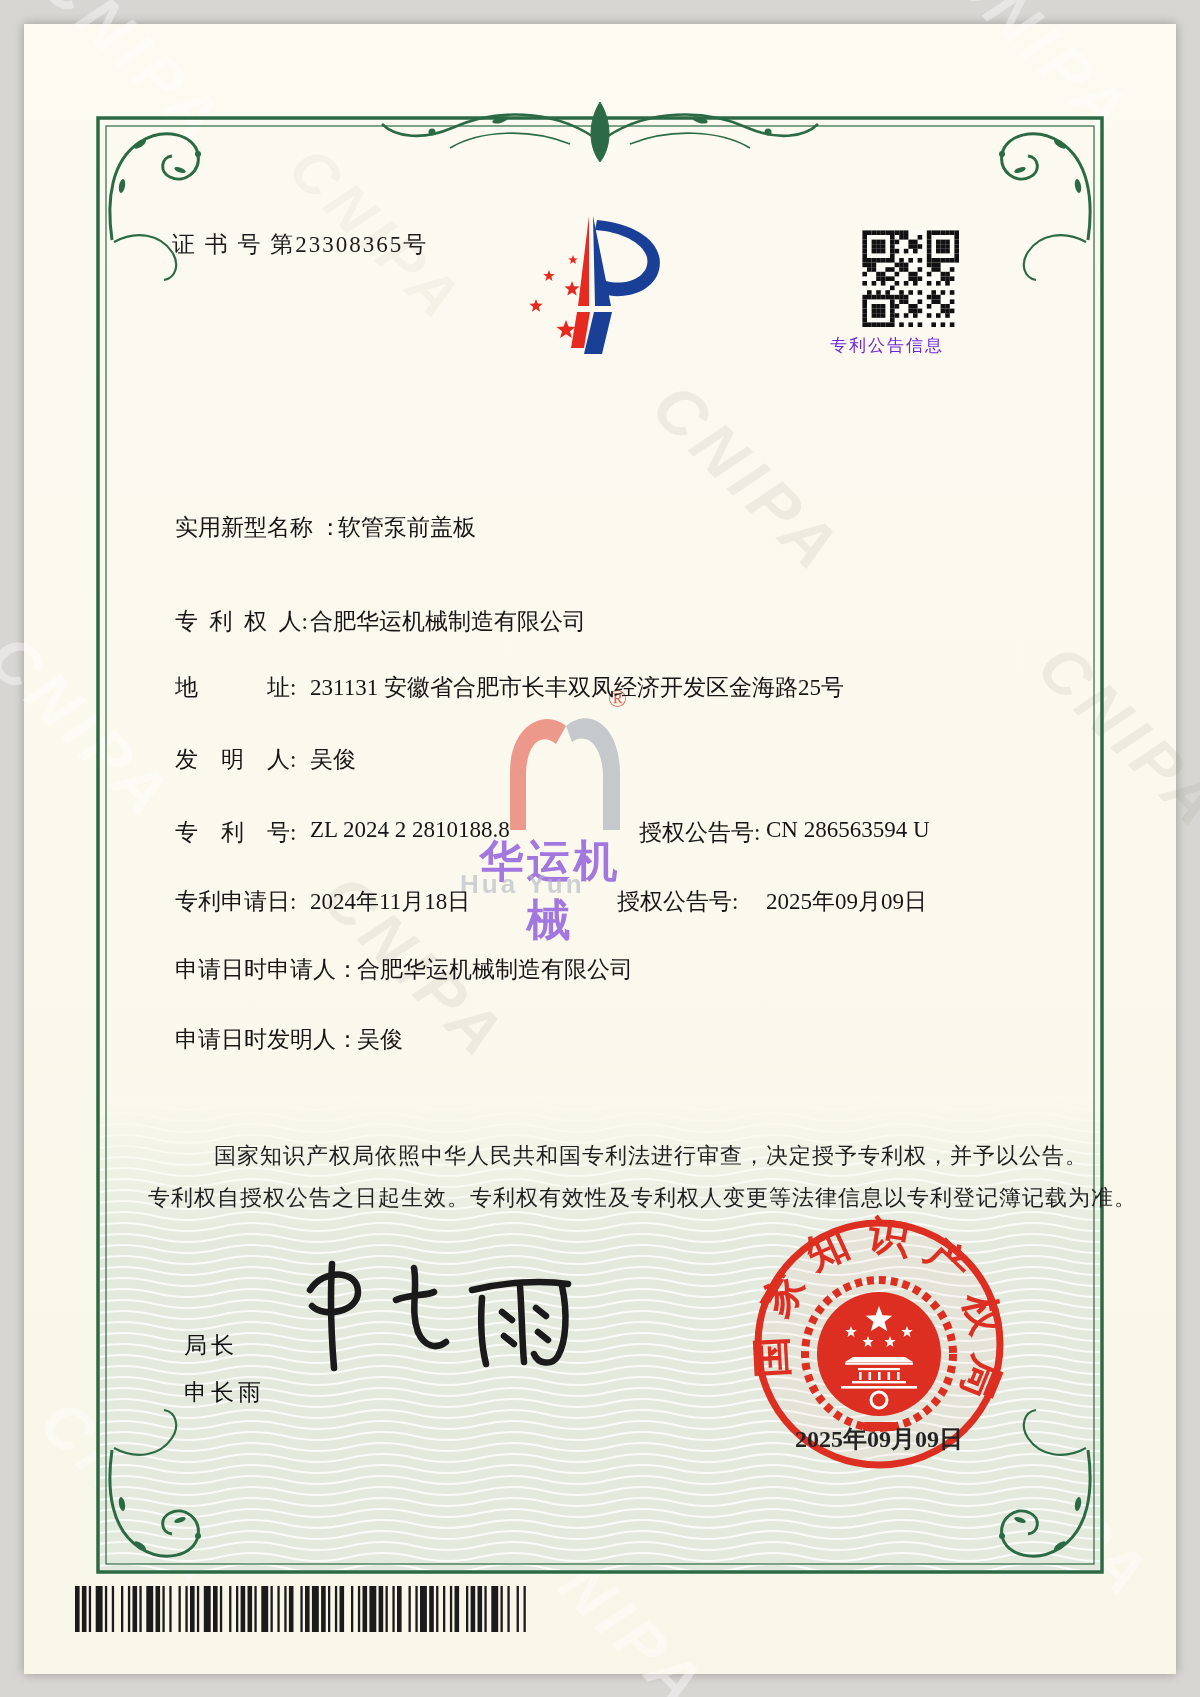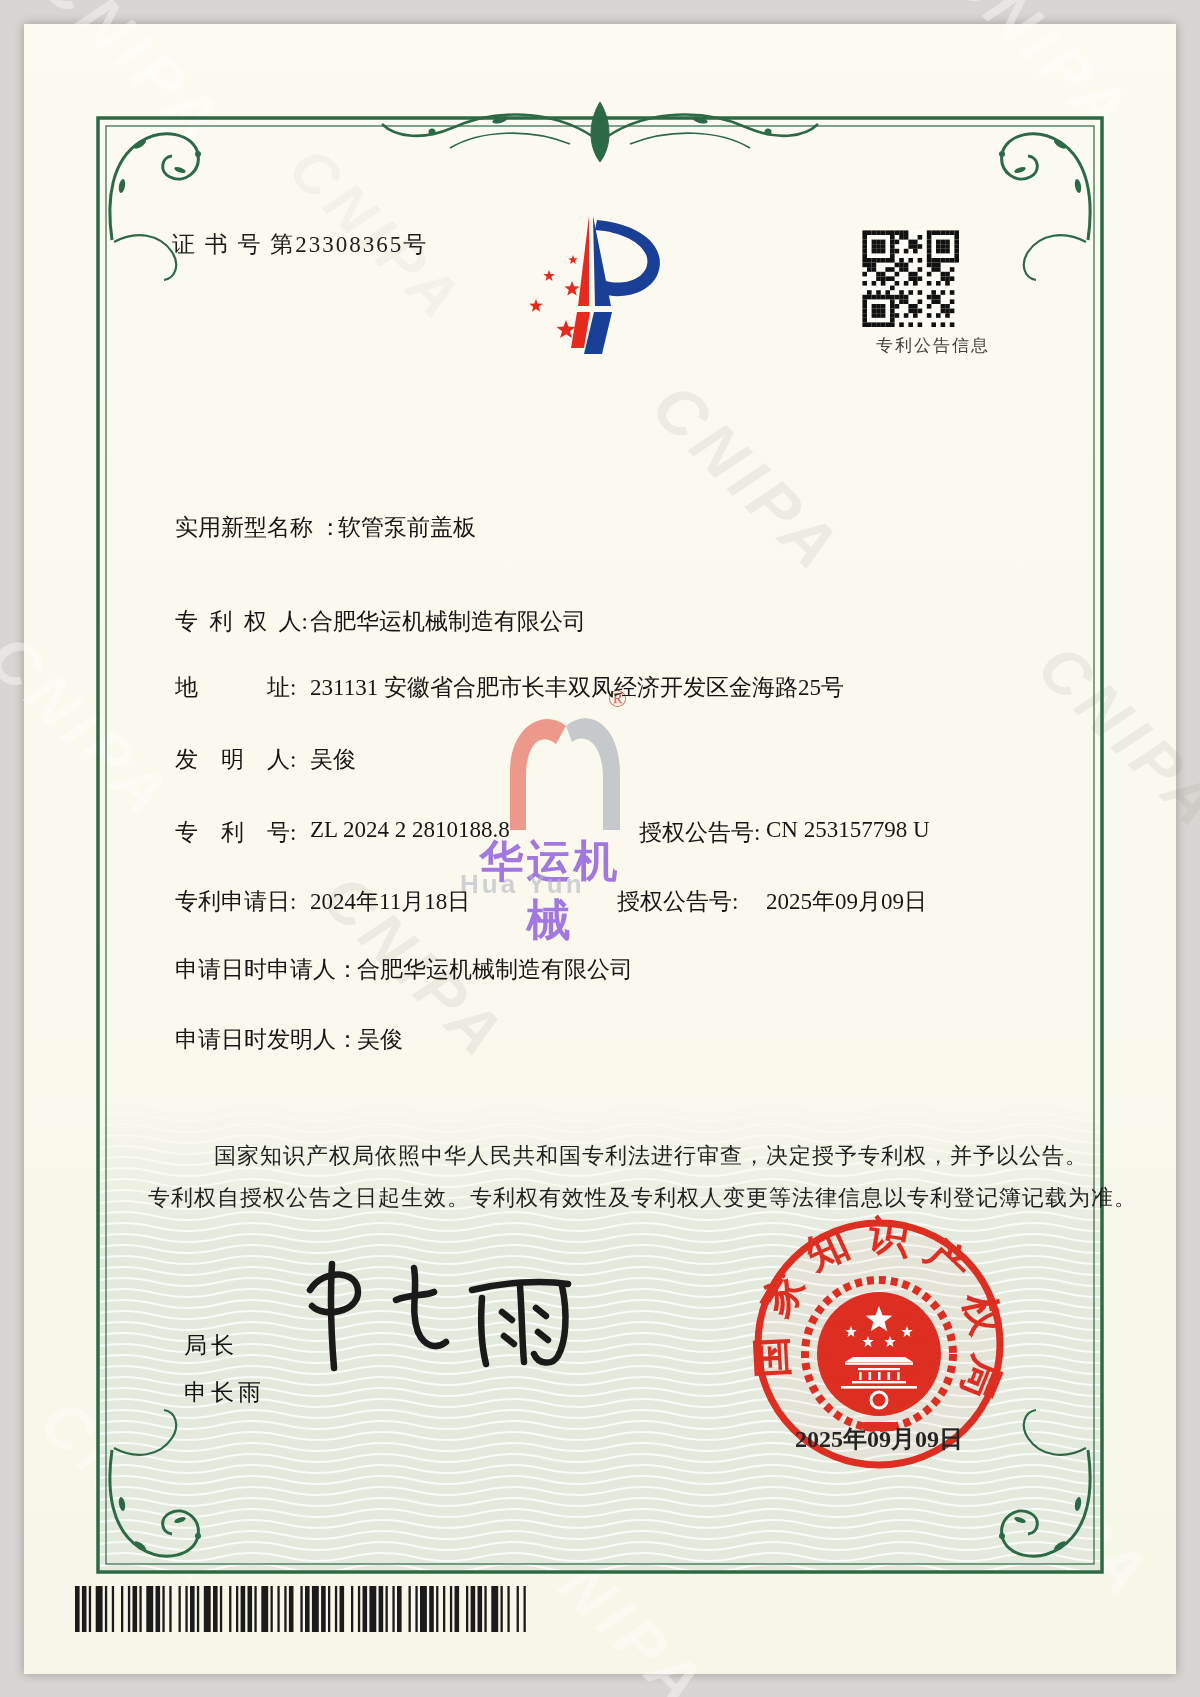--- a/index.html
+++ b/index.html
@@ -10,22 +10,22 @@
          box-shadow:0 0 10px rgba(0,0,0,.28);z-index:1;}
   .wm{position:absolute;font-family:"Liberation Sans","DejaVu Sans",sans-serif;
       font-weight:bold;font-style:italic;letter-spacing:7px;transform:rotate(45deg);
       z-index:2;white-space:nowrap;pointer-events:none;}
   .wm-dark{color:rgba(120,116,104,.10);}
   .wm-faint{color:rgba(120,116,104,.06);}
   .wm-light{color:rgba(255,255,255,.40);}
   .certno{position:absolute;left:172px;top:229px;font-size:23px;letter-spacing:2px;color:#1c1c1c;z-index:6;}
   .title{position:absolute;left:150px;top:363px;width:800px;text-align:center;
          font-size:48px;font-weight:bold;letter-spacing:5px;color:#0d0d0d;z-index:6;}
-  .qr-caption{position:absolute;left:830px;top:334px;width:160px;text-align:right;
-         font-size:17px;letter-spacing:2px;color:#404040;z-index:6;}
+  .qr-caption{position:absolute;left:830px;top:334px;width:160px;text-align:left;
+         font-size:17px;letter-spacing:2px;color:#6d28d9;z-index:6;}
   .row{position:absolute;left:175px;height:30px;font-size:23px;color:#161616;z-index:6;white-space:nowrap;}
   .f-label{white-space:pre;}
   .f-value,.f-label2,.f-value2{position:absolute;top:0;white-space:pre;}
   .st{position:absolute;font-size:22px;letter-spacing:1px;color:#1f1f1f;z-index:6;white-space:nowrap;}
   .signer{position:absolute;left:184px;font-size:23px;letter-spacing:4px;color:#111;z-index:6;
           font-family:"Liberation Sans","DejaVu Sans",sans-serif;}
   .footer-page{position:absolute;left:150px;top:1524px;width:820px;text-align:center;
           font-size:19px;color:#222;z-index:6;}
   .hy-cn{position:absolute;left:460px;top:832px;width:180px;text-align:center;font-size:44px;
          font-weight:bold;letter-spacing:3px;color:#6d28d9;opacity:.62;z-index:2;
@@ -405,21 +405,21 @@
     <span class="f-value" style="left:135px">231131 安徽省合肥市长丰双凤经济开发区金海路25号</span>
   </div>
   <div class="row" style="top:744px">
     <span class="f-label">发    明    人:</span>
     <span class="f-value" style="left:135px">吴俊</span>
   </div>
   <div class="row" style="top:817px">
     <span class="f-label">专    利    号:</span>
     <span class="f-value" style="left:135px">ZL 2024 2 2810188.8</span>
     <span class="f-label2" style="left:464px">授权公告号:</span>
-    <span class="f-value2" style="left:591px">CN 253157798 U</span>
+    <span class="f-value2" style="left:591px">CN 286563594 U</span>
   </div>
   <div class="row" style="top:886px">
     <span class="f-label">专利申请日:</span>
     <span class="f-value" style="left:135px">2024年11月18日</span>
     <span class="f-label2" style="left:442px">授权公告号:</span>
     <span class="f-value2" style="left:591px">2025年09月09日</span>
   </div>
   <div class="row" style="top:954px">
     <span class="f-label">申请日时申请人：</span>
     <span class="f-value" style="left:182px">合肥华运机械制造有限公司</span>

